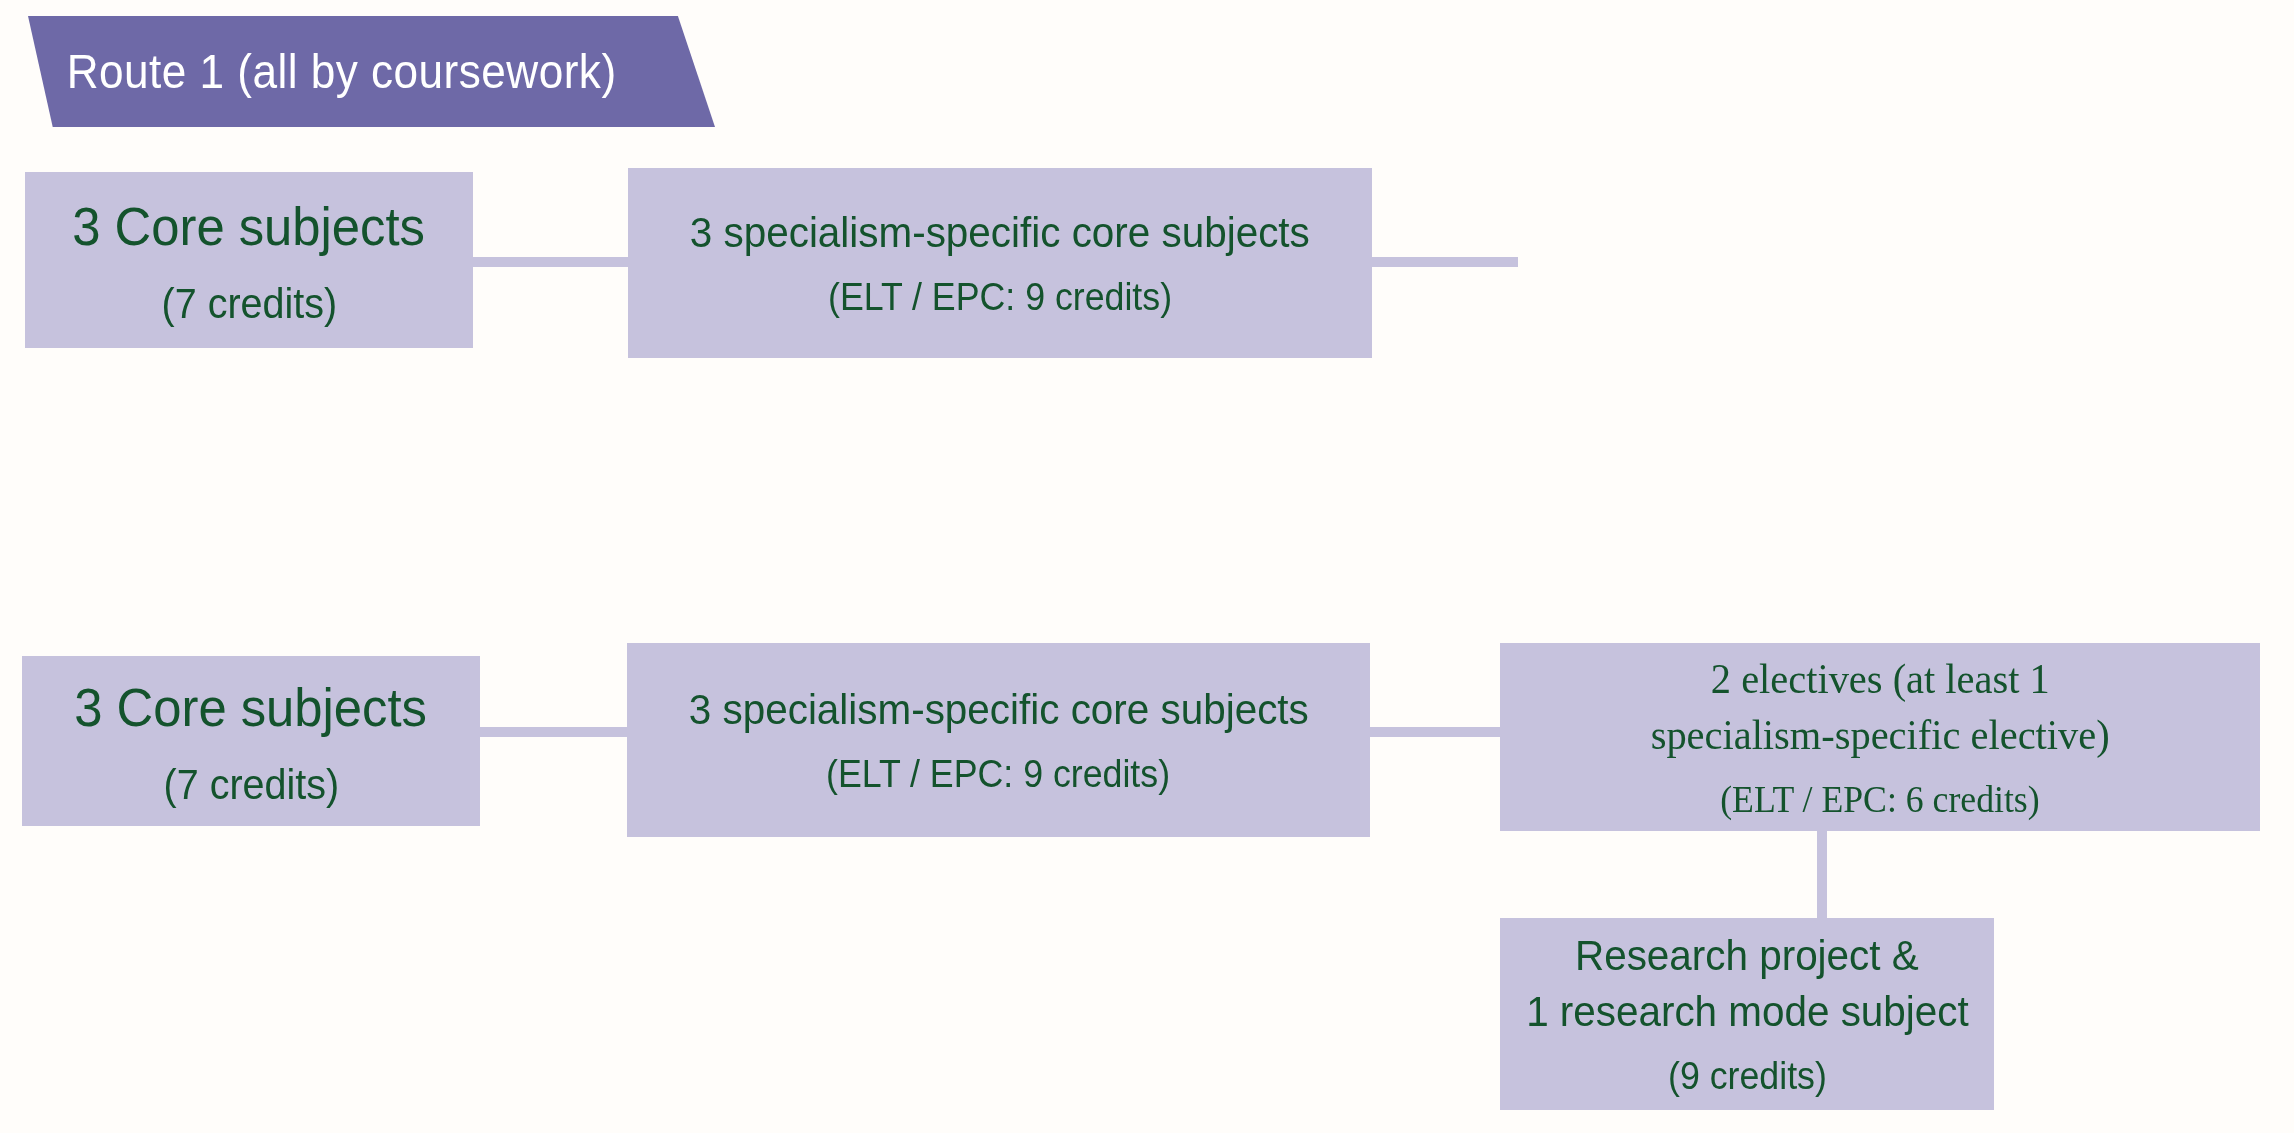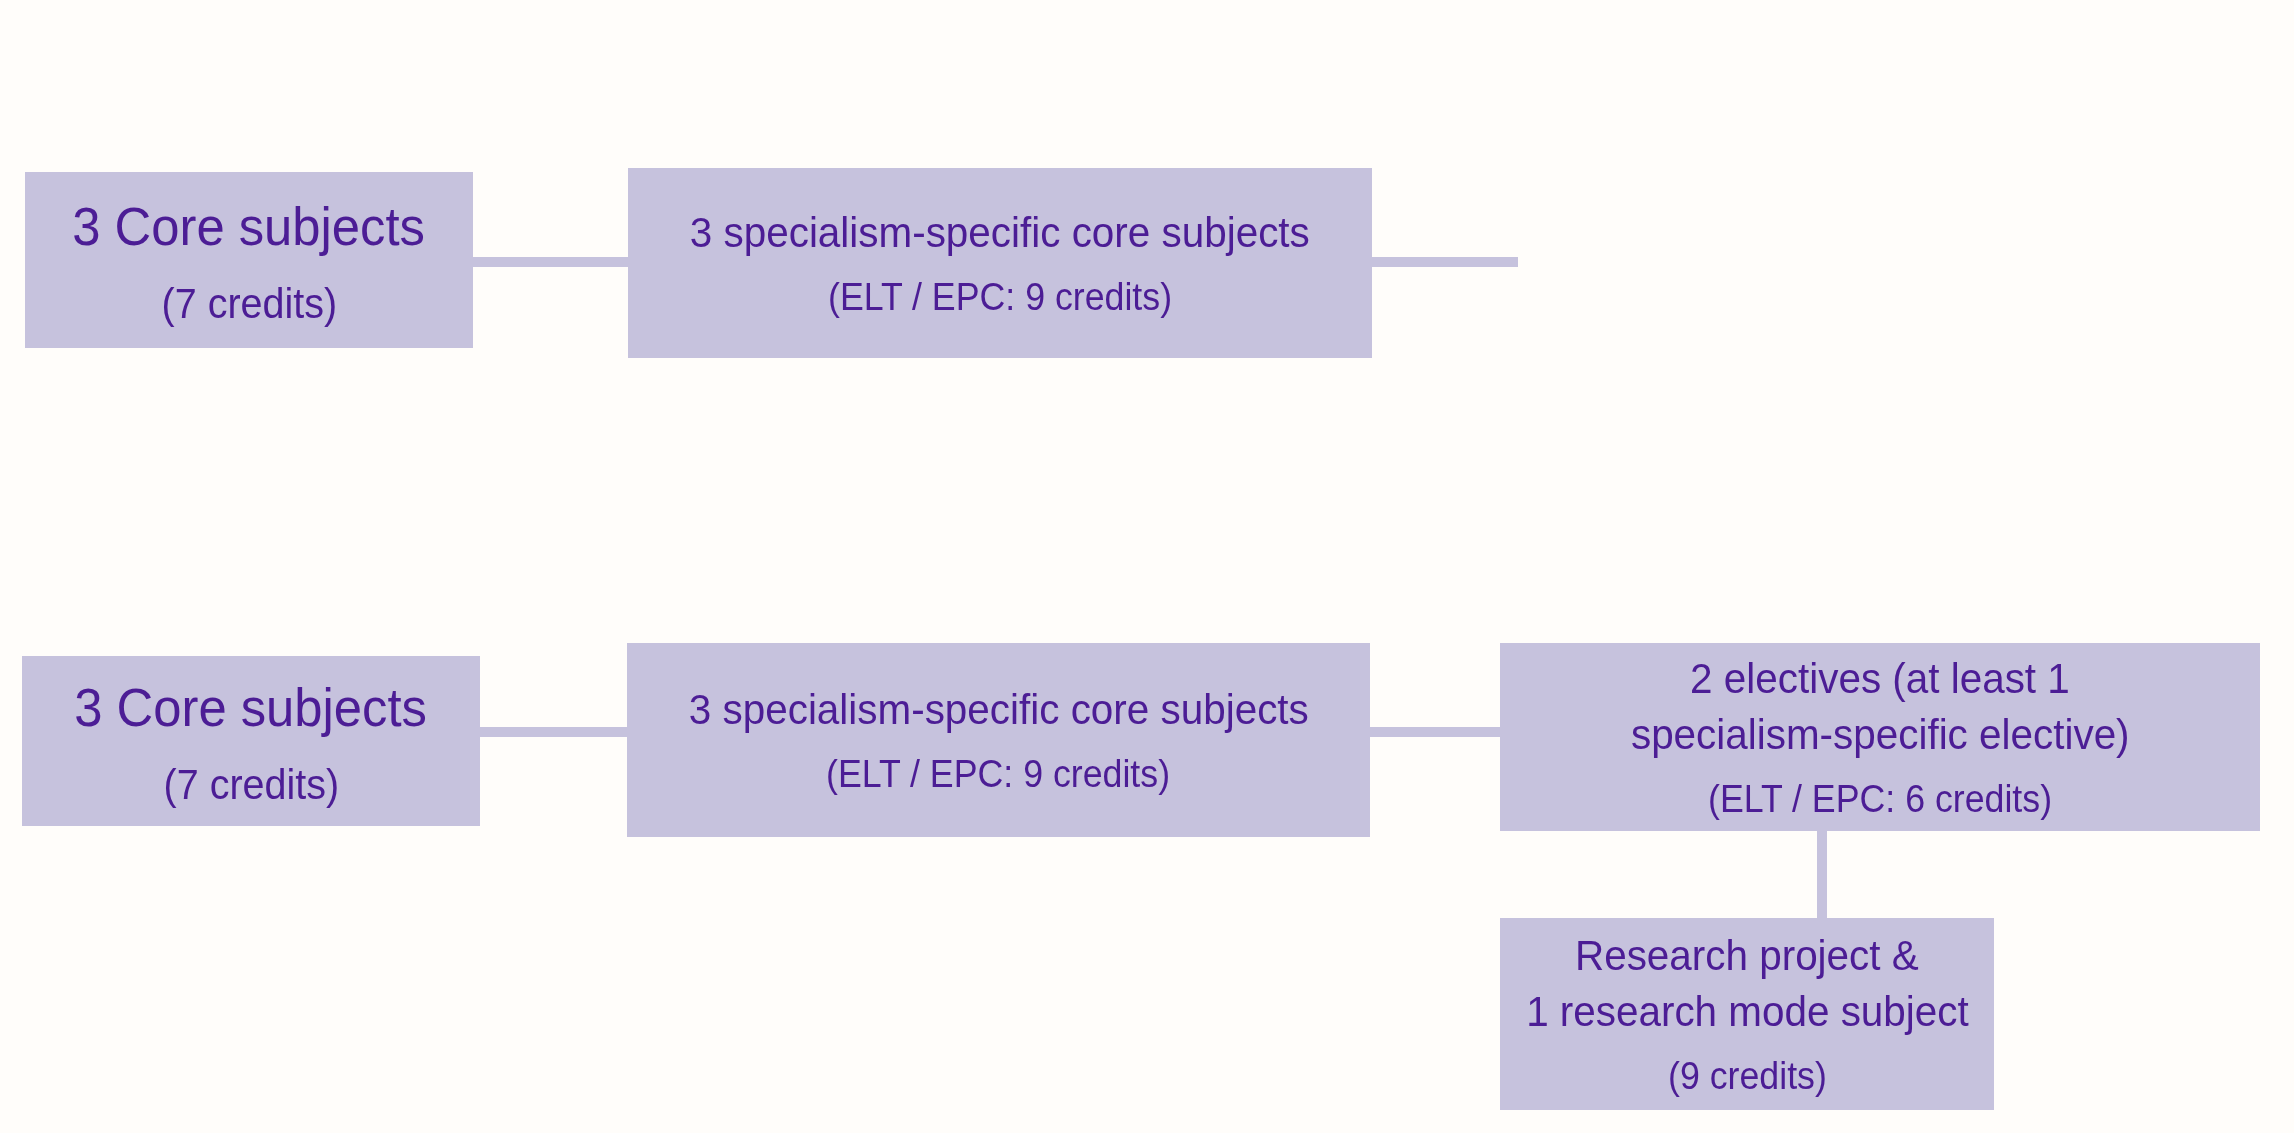--- a/index.html
+++ b/index.html
@@ -34,21 +34,21 @@
     white-space: nowrap;
     letter-spacing: 0.5px;
     transform: scaleX(0.92);
     transform-origin: left center;
   }
 
   
   .box {
     position: absolute;
     background: #c6c2dd;
-    color: #4c1d95;
+    color: #14532d;
     display: flex;
     flex-direction: column;
     align-items: center;
     justify-content: center;
     text-align: center;
   }
   .title-line {
     font-size: 43px;
     line-height: 1.3;
     white-space: nowrap;
@@ -64,36 +64,39 @@
     transform-origin: center;
   }
   .box-big .title-line { font-size: 54px; }
   .box-big .credits { font-size: 42px; margin-top: 18px; }
 
   .r1-box1 { left: 25px;   top: 172px; width: 448px; height: 176px; }
   .r1-box2 { left: 628px;  top: 168px; width: 744px; height: 190px; }
   .r1-box3 { left: 1518px; top: 167px; width: 742px; height: 191px; }
   .r2-box1 { left: 22px;   top: 656px; width: 458px; height: 170px; }
   .r2-box2 { left: 627px;  top: 643px; width: 743px; height: 194px; }
-  .r2-box3 { left: 1500px; top: 643px; width: 760px; height: 188px; }
+  .r2-box3 { left: 1500px; top: 643px; width: 760px; height: 188px; font-family: Liberation Serif, serif; }
   .r2-box4 { left: 1500px; top: 918px; width: 494px; height: 192px; }
 
   
   .connector { position: absolute; background: #c6c2dd; }
   .r1-conn-a { left: 473px;  top: 257px; width: 155px; height: 10px; }
   .r1-conn-b { left: 1372px; top: 257px; width: 146px; height: 10px; }
   .r2-conn-a { left: 480px;  top: 727px; width: 147px; height: 10px; }
   .r2-conn-b { left: 1370px; top: 727px; width: 130px; height: 10px; }
   .r2-conn-v { left: 1817px; top: 831px; width: 10px;  height: 87px; }
 </style>
 </head>
 <body>
 
 <div class="canvas">
 
+  <div class="banner banner-1">
+    <div class="banner-text">Route 1 (all by coursework)</div>
+  </div>
 
   <div class="connector r1-conn-a"></div>
   <div class="connector r1-conn-b"></div>
 
   <div class="box box-big r1-box1">
     <div class="title-line">3 Core subjects</div>
     <div class="credits">(7 credits)</div>
   </div>
 
   <div class="box r1-box2">

